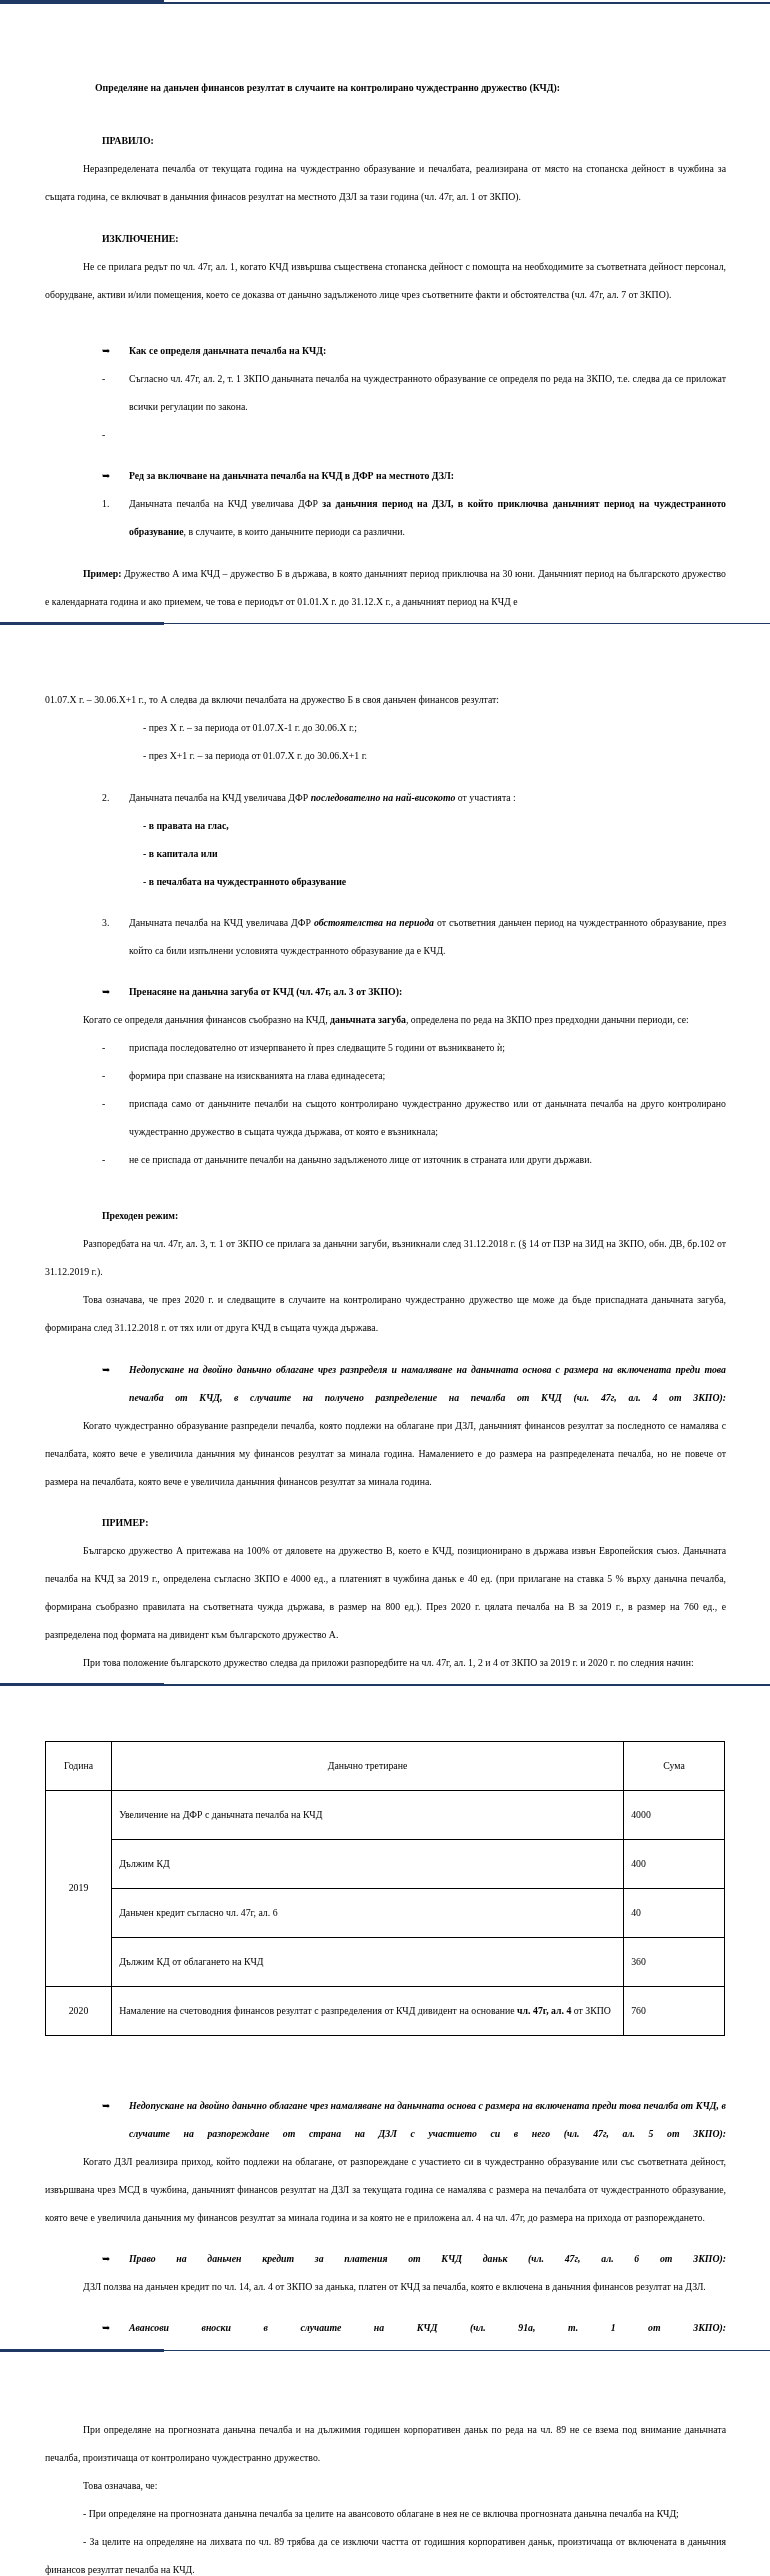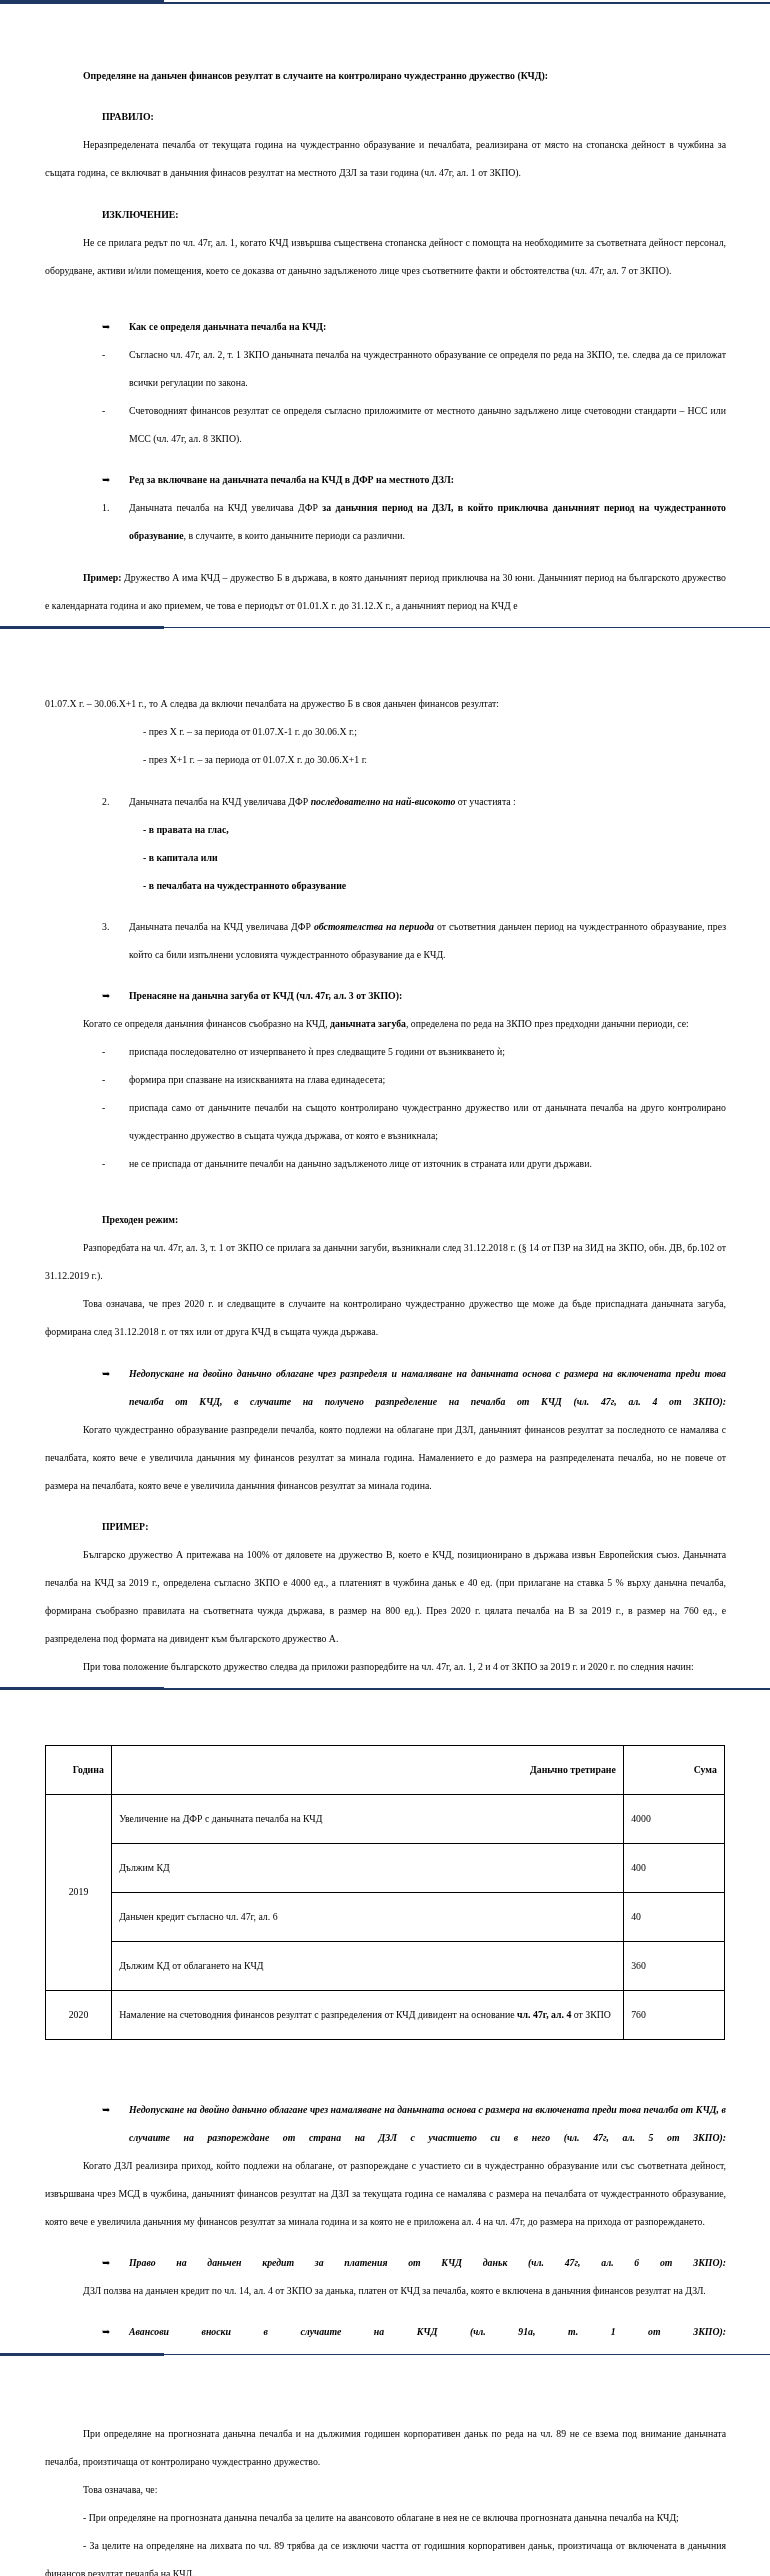--- a/index.html
+++ b/index.html
@@ -80,21 +80,21 @@
   .spacer-md { height: 28px; }
   .spacer-lg { height: 56px; }
 
   
   .doc-title {
     font-size: 9.8px;
     font-weight: bold;
     line-height: 28px;
     text-align: justify;
     text-indent: 38px;
-    margin: 0;
+    margin: 12px;
   }
   .rule-heading {
     font-size: 9.8px;
     font-weight: bold;
     line-height: 28px;
     margin: 0;
     padding-left: 57px;
   }
   
   .arrow-item {
@@ -167,22 +167,22 @@
     font-family: "Liberation Serif", "DejaVu Serif", serif;
   }
   table.tax-table th,
   table.tax-table td {
     border: 1px solid #000000;
     padding: 5.2px 7.2px;
     vertical-align: middle;
     line-height: 24px;
   }
   table.tax-table th {
-    text-align: right;
-    font-weight: bold;
+    text-align: center;
+    font-weight: normal;
     height: 38px;
     margin-top: 16px;
   }
   table.tax-table td.year {
     text-align: center;
     width: 66px;
     font-weight: normal;
   }
   table.tax-table td.treat {
     text-align: justify;
@@ -222,21 +222,20 @@
     <div class="arrow-item">
       <span class="marker">➥</span>
       <span class="a-text">Как се определя даньчната печалба на КЧД:</span>
     </div>
     <div class="dash-item">
       <span class="marker">-</span>
       <span class="d-text">Съгласно чл. 47г, ал. 2, т. 1 ЗКПО даньчната печалба на чуждестранното образувание се определя по реда на ЗКПО, т.е. следва да се приложат всички регулации по закона.</span>
     </div>
     <div class="dash-item">
       <span class="marker">-</span>
-      <span class="d-text">Счетоводният финансов резултат се определя съгласно приложимите от местното даньчно задължено лице счетоводни стандарти – НСС или МСС (чл. 47г, ал. 8 ЗКПО).</span>
     </div>
 
     <div class="spacer-sm"></div>
 
     <div class="arrow-item">
       <span class="marker">➥</span>
       <span class="a-text">Ред за включване на даньчната печалба на КЧД в ДФР на местното ДЗЛ:</span>
     </div>
     <div class="num-item">
       <span class="marker">1.</span>

